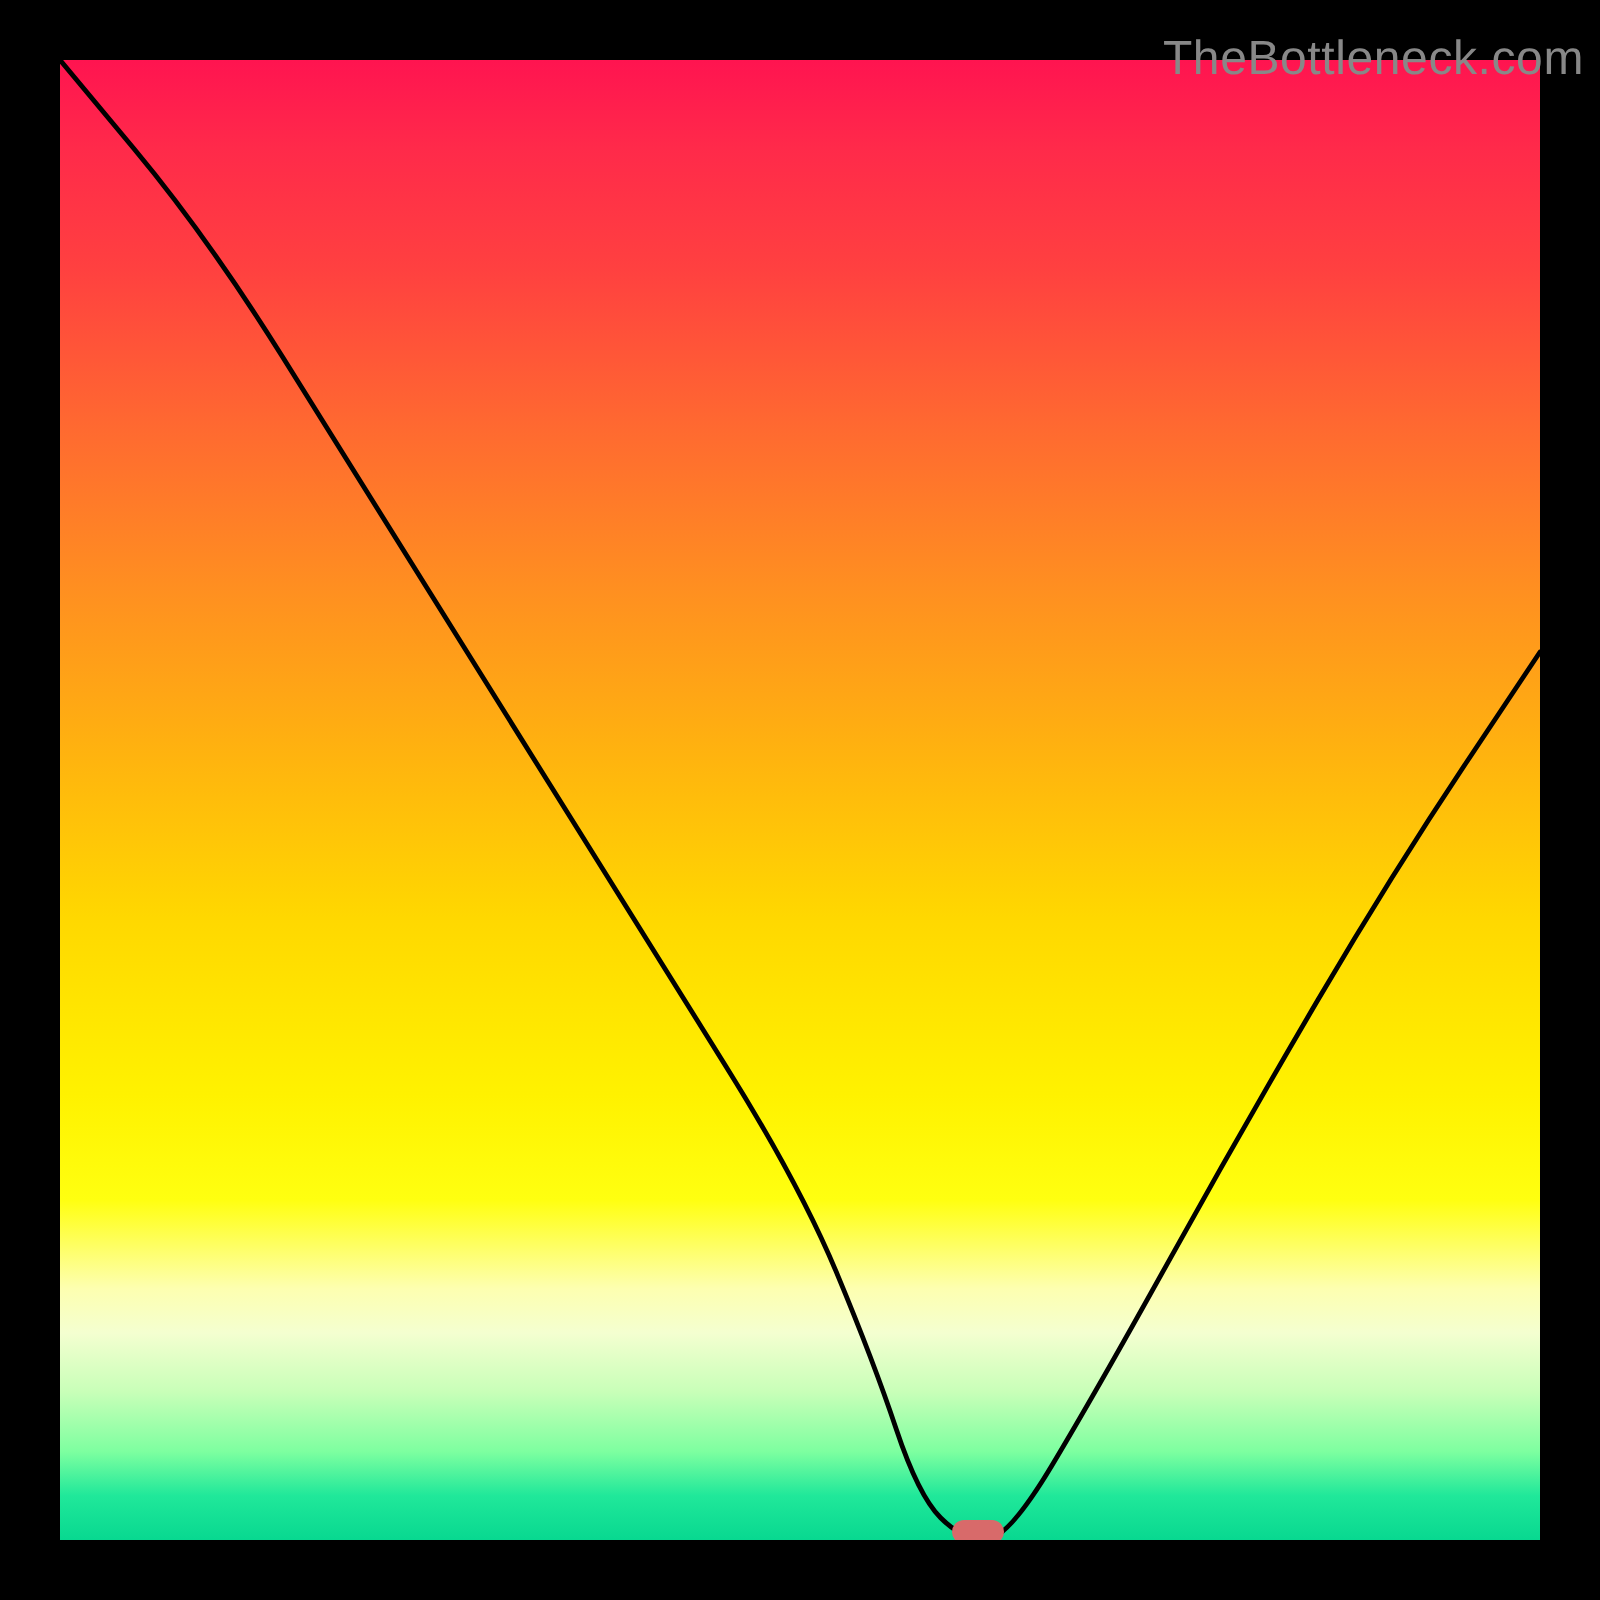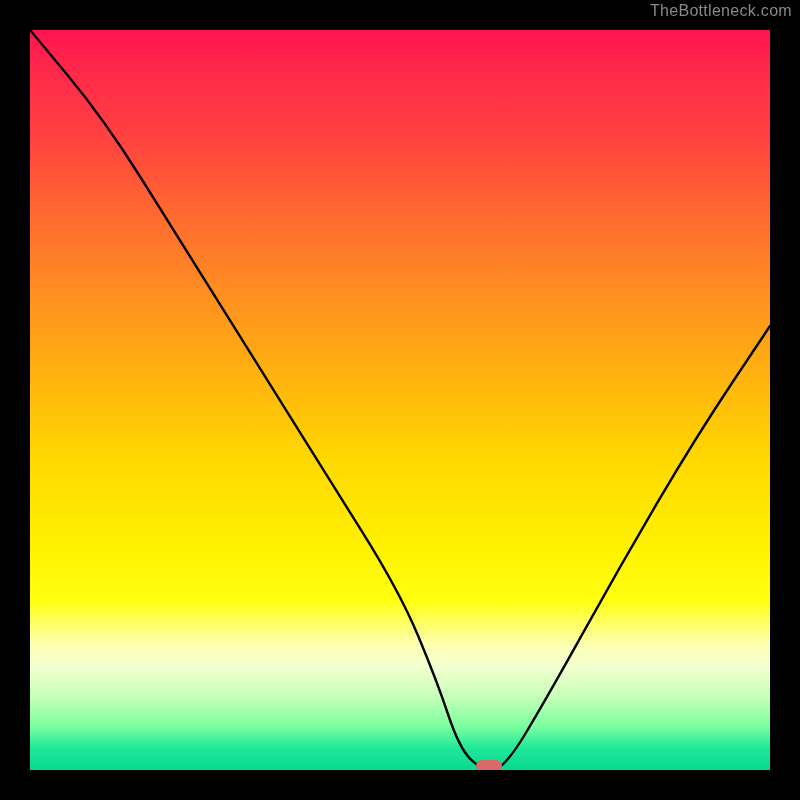--- a/index.html
+++ b/index.html
@@ -12,24 +12,24 @@
     font-family: Arial, Helvetica, sans-serif;
   }
   .frame {
     position: relative;
     width: 800px;
     height: 800px;
     background: #000;
   }
   .watermark {
     position: absolute;
-    top: 2px;
+    top: 16px;
     right: 8px;
     color: #888;
-    font-size: 16px;
+    font-size: 24px;
     font-weight: 500;
     letter-spacing: 0.3px;
     z-index: 40;
   }
   .plot-area {
     position: absolute;
     left: 30px;
     top: 30px;
     width: 740px;
     height: 740px;

